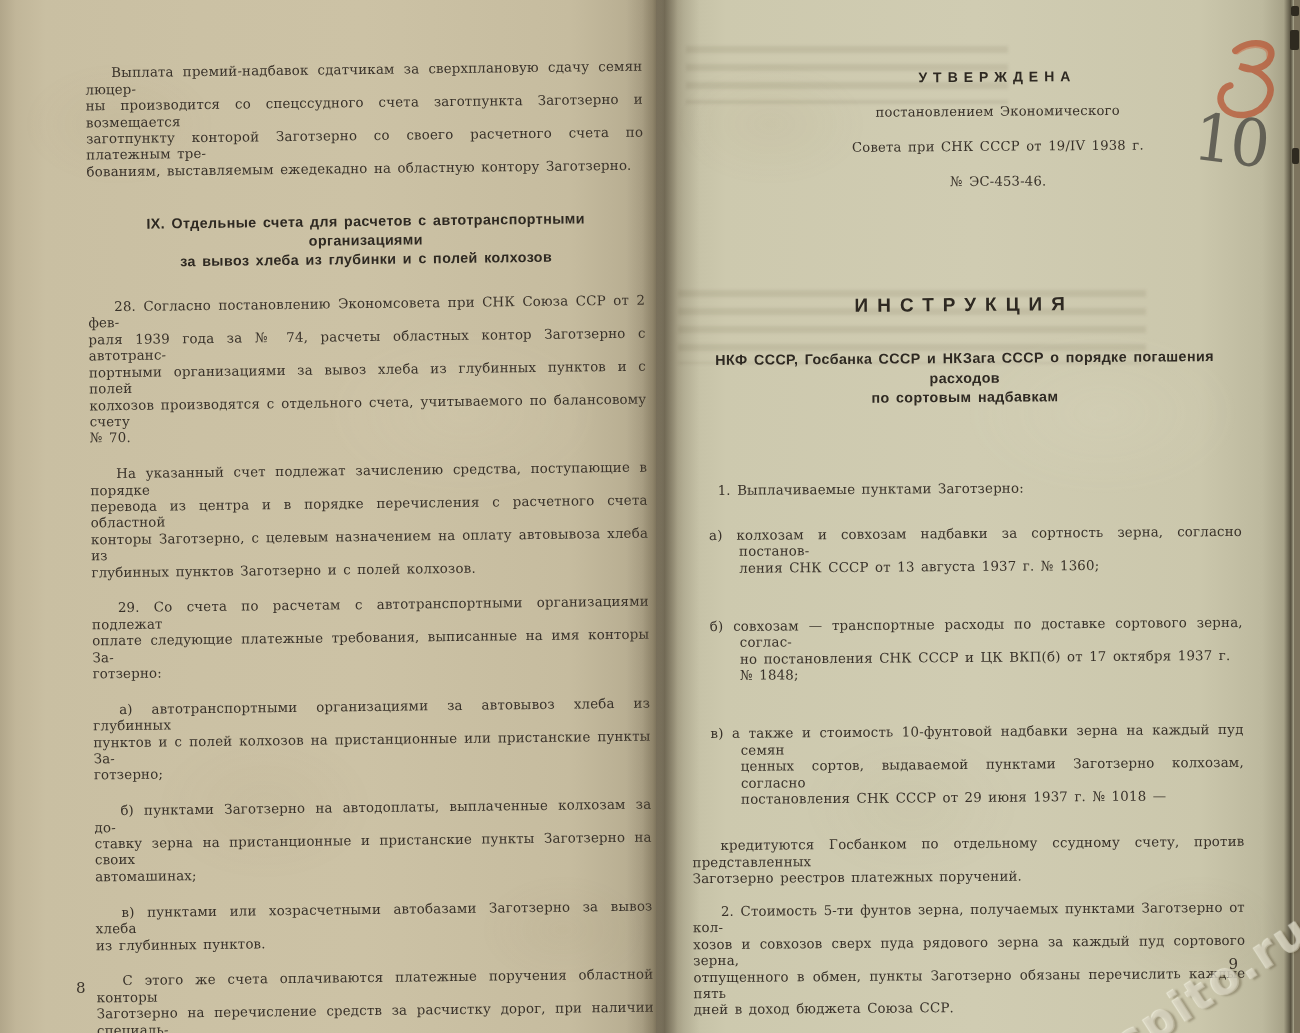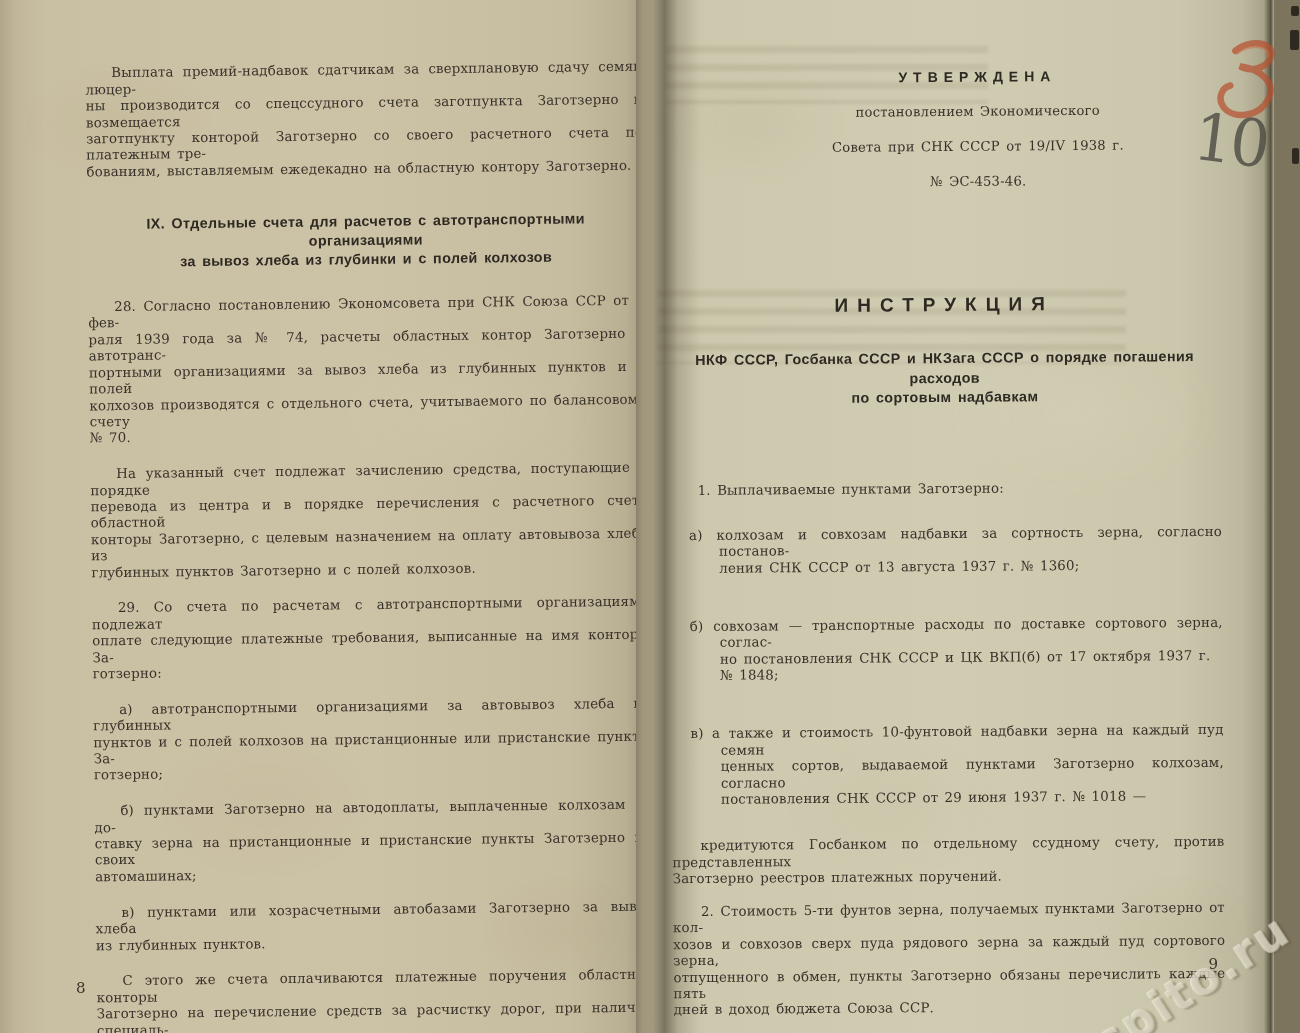--- a/index.html
+++ b/index.html
@@ -8,21 +8,21 @@
     background:#7d745e;
     font-family:"DejaVu Serif", serif;
     color:#39322a;
   }
   .page{position:absolute;top:0;bottom:0;}
   .page-left{
     left:0;width:662px;
     background:linear-gradient(90deg,#b1a68a 0,#c1b699 16px,#c9bfa2 46px,#cbc1a4 30%,#ccc2a5 55%,#c6bc9f 86%,#b5ab8f 97%,#958b70 99.4%,#7d745e 100%);
   }
   .page-right{
-    left:636px;width:638px;
+    left:656px;width:638px;
     background:linear-gradient(90deg,#8f8670 0,#aea68b 7px,#c3bfa4 28px,#cdc9ae 70px,#d0ccb2 50%,#cbc7ac 85%,#bdb99e 95%,#a7a288 98.4%,#56503f 99.5%,#b0ac92 100%);
   }
   .stains{position:absolute;inset:0;pointer-events:none;opacity:.6;
     background:
       radial-gradient(140px 90px at 18% 12%, rgba(140,118,80,.10), transparent 70%),
       radial-gradient(200px 120px at 70% 40%, rgba(255,250,230,.12), transparent 70%),
       radial-gradient(160px 110px at 40% 78%, rgba(130,110,75,.08), transparent 70%),
       radial-gradient(120px 80px at 85% 90%, rgba(130,110,75,.10), transparent 70%);
   }
   .gutter-shadow{

